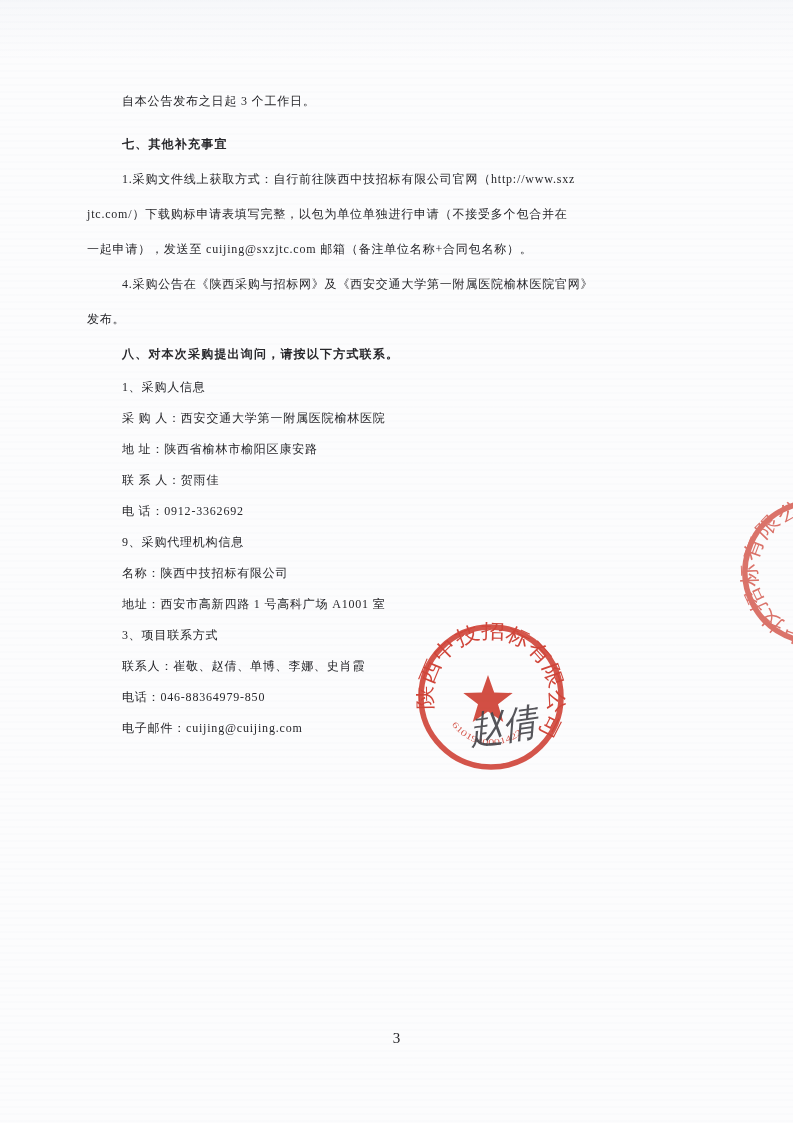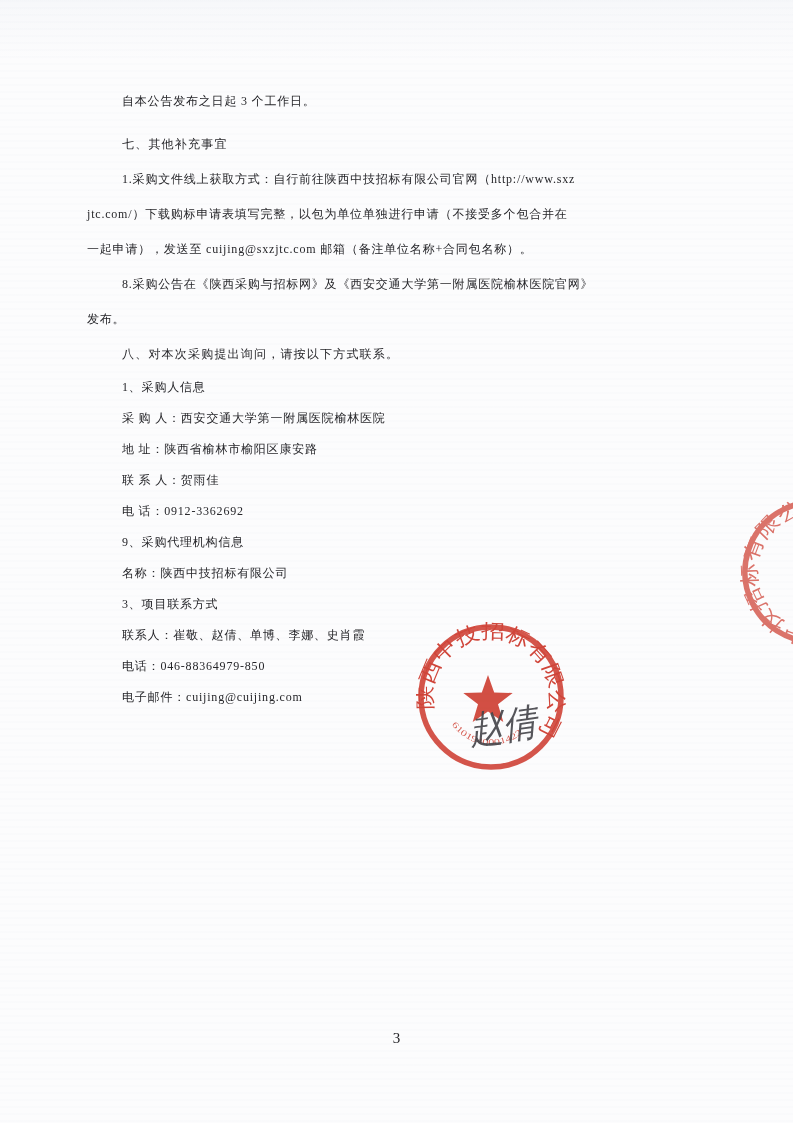--- a/index.html
+++ b/index.html
@@ -16,21 +16,21 @@
       #fcfcfd;
   }
   .doc{
     position:absolute;left:87px;top:84px;width:620px;
     font-size:12px;color:#26262a;letter-spacing:0.8px;
   }
   .line{line-height:35px;white-space:nowrap;}
   .line.compact{line-height:31px;}
   .line.indent{padding-left:35px;}
   .line.heading{
-    font-weight:normal;
+    font-weight:bold;
     font-family:"Liberation Sans","DejaVu Sans",sans-serif;
     letter-spacing:1.2px;
   }
   .line.space{margin-top:8px;}
   .seal{
     position:absolute;left:416px;top:622px;width:150px;height:150px;
     mix-blend-mode:multiply;opacity:0.93;
   }
   .edge-seal{
     position:absolute;left:740px;top:497px;width:150px;height:150px;
@@ -45,30 +45,31 @@
 <body>
 
 <div class="page">
 
   <div class="doc">
       <div class="line indent">自本公告发布之日起 3 个工作日。</div>
       <div class="line heading indent space">七、其他补充事宜</div>
       <div class="line indent">1.采购文件线上获取方式：自行前往陕西中技招标有限公司官网（http://www.sxz</div>
       <div class="line">jtc.com/）下载购标申请表填写完整，以包为单位单独进行申请（不接受多个包合并在</div>
       <div class="line">一起申请），发送至 cuijing@sxzjtc.com 邮箱（备注单位名称+合同包名称）。</div>
-      <div class="line indent">8.采购公告在《陕西采购与招标网》及《西安交通大学第一附属医院榆林医院官网》</div>
+      <div class="line indent">4.采购公告在《陕西采购与招标网》及《西安交通大学第一附属医院榆林医院官网》</div>
       <div class="line">发布。</div>
       <div class="line heading indent">八、对本次采购提出询问，请按以下方式联系。</div>
       <div class="line indent compact">1、采购人信息</div>
       <div class="line indent compact">采 购 人：西安交通大学第一附属医院榆林医院</div>
       <div class="line indent compact">地  址：陕西省榆林市榆阳区康安路</div>
       <div class="line indent compact">联 系 人：贺雨佳</div>
       <div class="line indent compact">电  话：0912-3362692</div>
       <div class="line indent compact">9、采购代理机构信息</div>
       <div class="line indent compact">名称：陕西中技招标有限公司</div>
+      <div class="line indent compact">地址：西安市高新四路 1 号高科广场 A1001 室</div>
       <div class="line indent compact">3、项目联系方式</div>
       <div class="line indent compact">联系人：崔敬、赵倩、单博、李娜、史肖霞</div>
       <div class="line indent compact">电话：046-88364979-850</div>
       <div class="line indent compact">电子邮件：cuijing@cuijing.com</div>
     </div>
 
   <svg class="seal" viewBox="0 0 150 150">
     <defs>
       <path id="sealArcTop" d="M 17.3,87.3 A 59,59 0 1 1 118.8,114.5" fill="none"></path>
       <path id="sealArcBottom" d="M 35.7,102.5 A 48,48 0 0 0 114.3,102.5" fill="none"></path>

